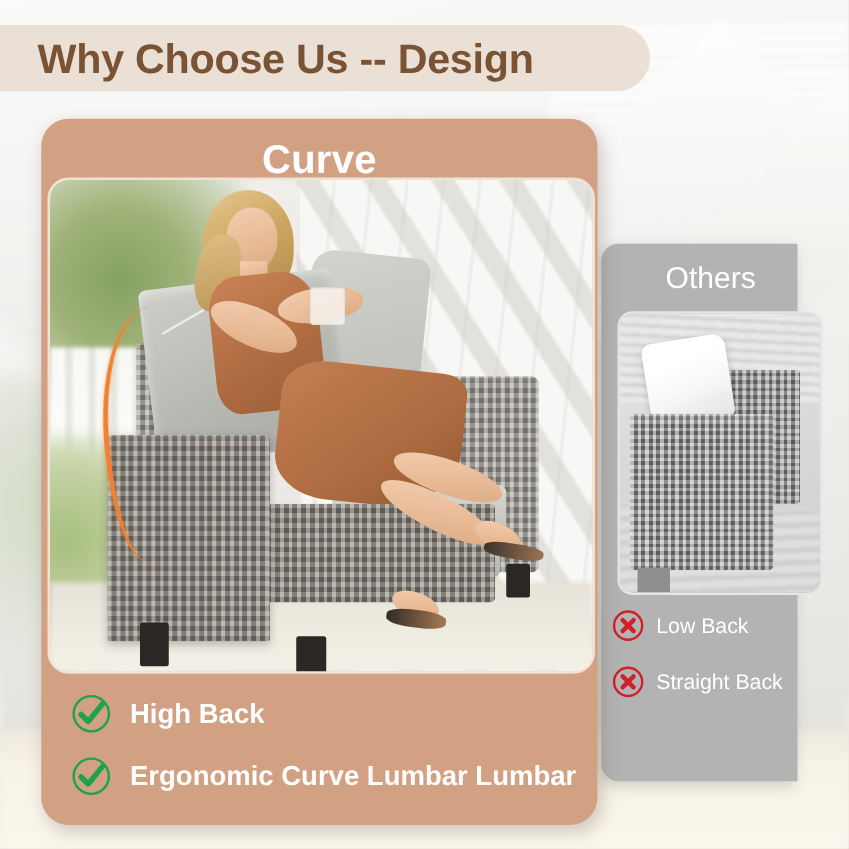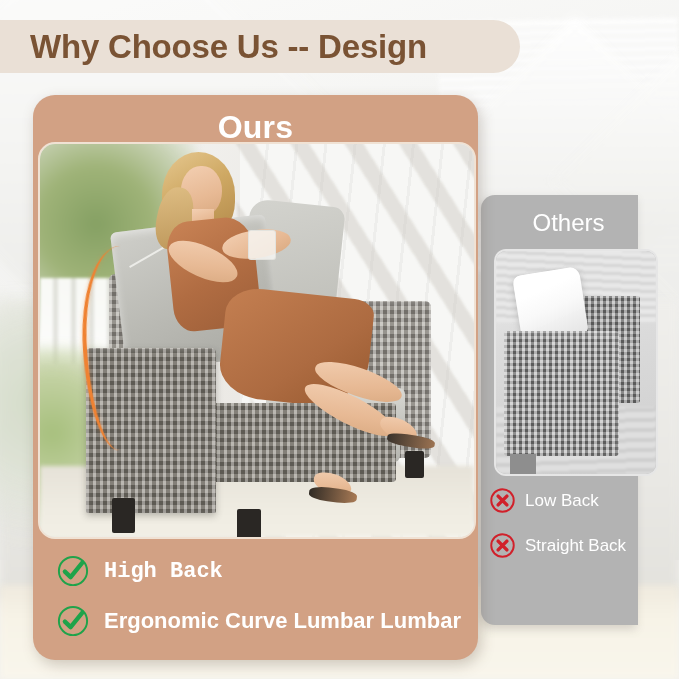--- a/index.html
+++ b/index.html
@@ -83,21 +83,21 @@
   }
   #ours-photo{
     position:absolute;left:5px;top:47px;width:434px;height:393px;
     border-radius:17px;overflow:hidden;
     border:2px solid #f0e2d4;
     background:#dfe3de;
   }
   .ours-row{
     position:absolute;left:22px;display:flex;align-items:center;gap:13px;
   }
-  #ours-row-0{top:458px;font-family:Liberation Mono, monospace;}
+  #ours-row-0{top:458px;}
   #ours-row-1{top:508px;}
   .ours-row .label{color:#ffffff;font-size:22px;font-weight:bold;white-space:nowrap;}
 
   
   .ico{display:block;flex:0 0 auto;}
 
   
   .ph{position:absolute;inset:0;overflow:hidden;}
   .ph-sky{position:absolute;left:0;top:0;width:100%;height:100%;
     background:linear-gradient(120deg,#f6f6f4 0%,#eceae6 45%,#e6e3de 100%);}
@@ -248,21 +248,21 @@
     <svg class="ico" width="27" height="27" viewBox="0 0 24 24">
       <circle cx="12" cy="12" r="10" fill="none" stroke="#d1202a" stroke-width="1.7"></circle>
       <path d="M8.1 8.1 L15.9 15.9 M15.9 8.1 L8.1 15.9" stroke="#d1202a" stroke-width="3.1" stroke-linecap="round"></path>
     </svg>
     <span class="label">Straight Back</span>
   </div>
 </div>
 
 <div id="ours-panel">
 
-  <div id="ours-title">Ours</div>
+  <div id="ours-title">Curve</div>
 
   <div id="ours-photo">
     <div class="ph">
       <div class="ph-sky"></div>
       <div class="ph-wallR"></div>
       <div class="ph-shade"></div>
       <div class="ph-foliage"></div>
       <div class="ph-fence"></div>
       <div class="ph-foliage2"></div>
       <div class="ph-floor"></div>

